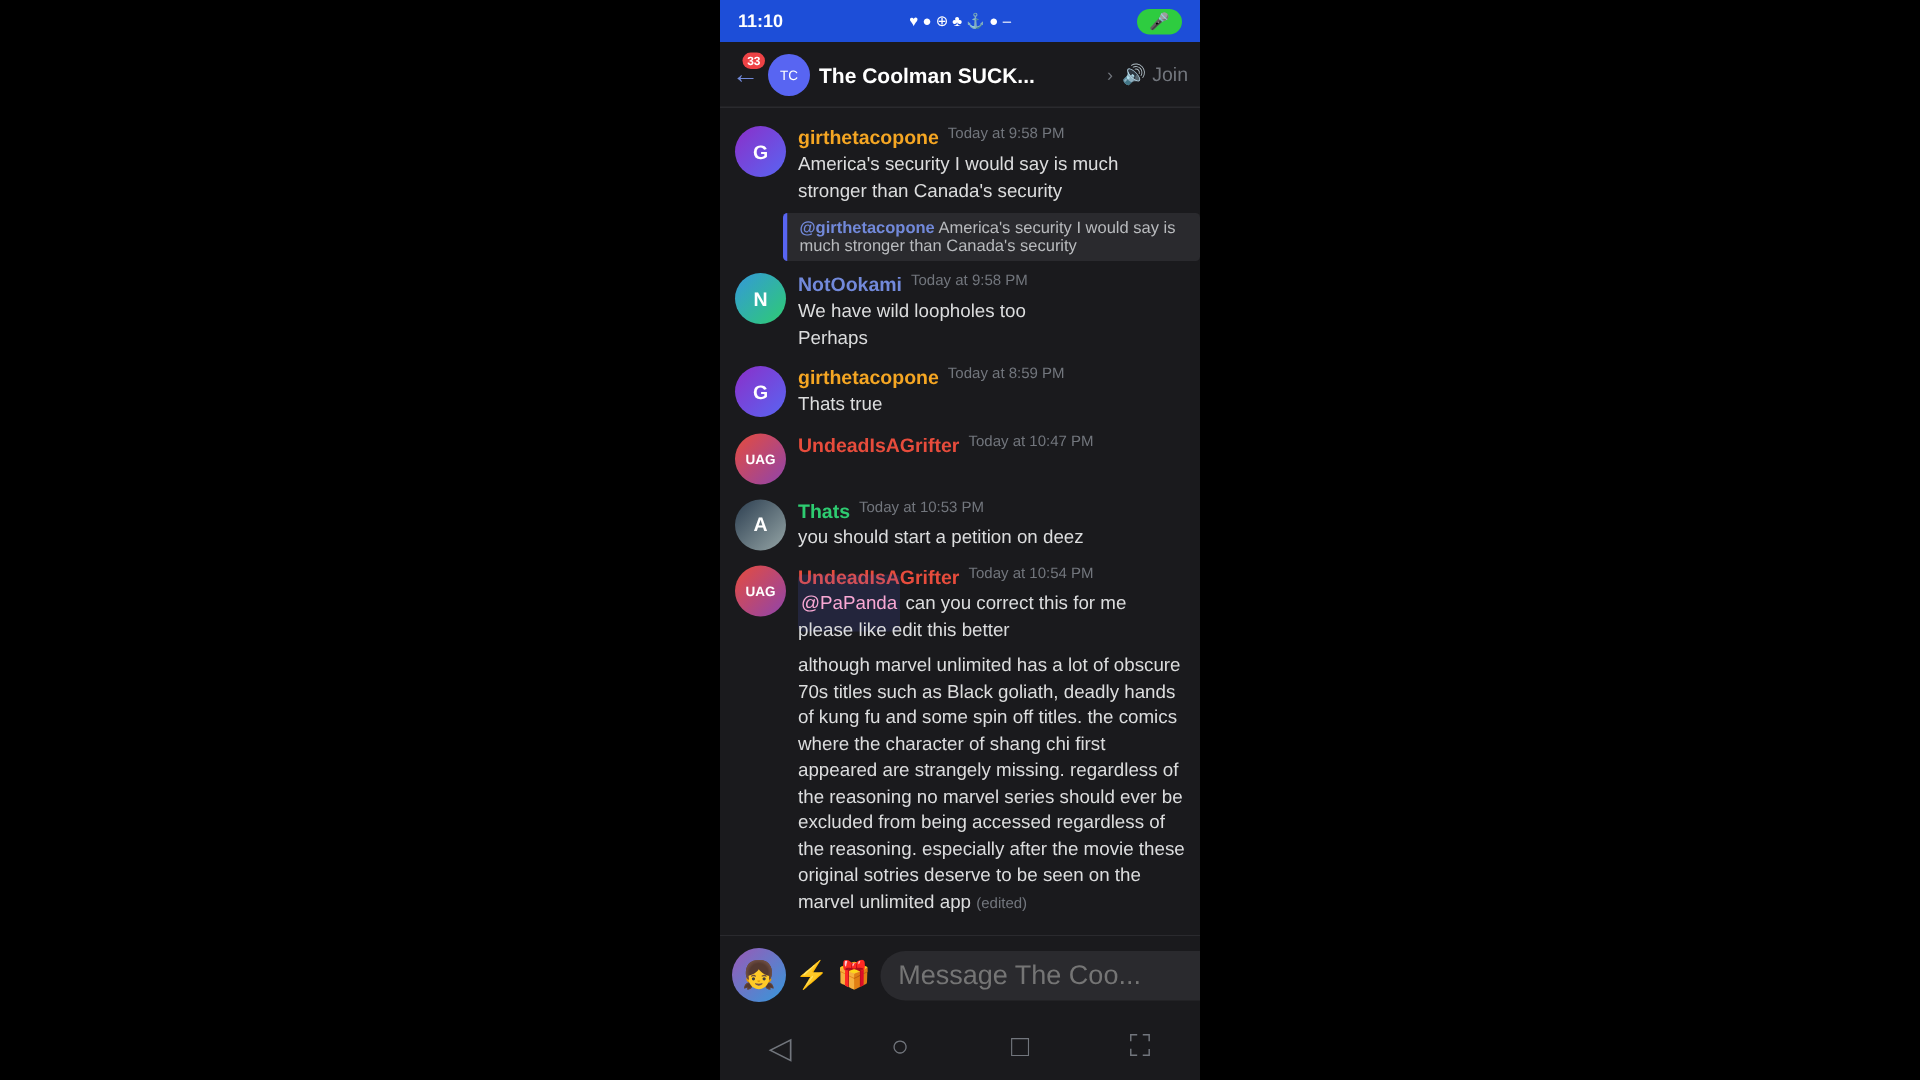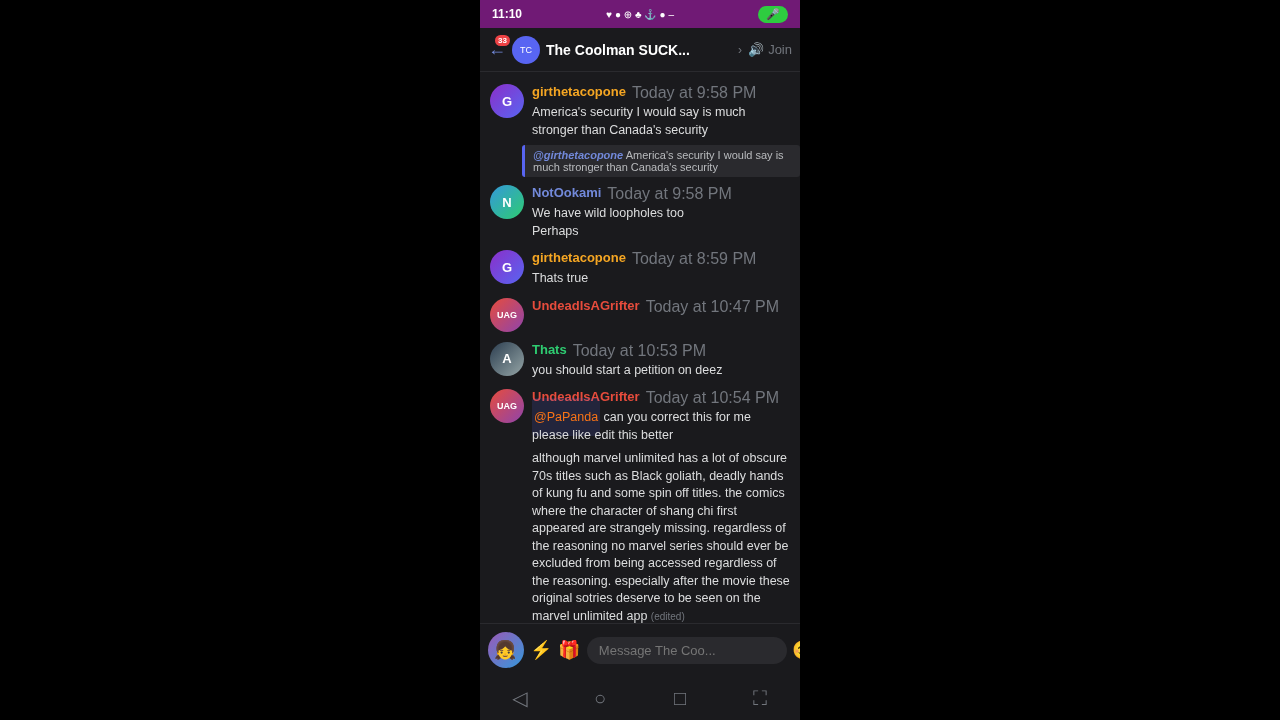--- a/index.html
+++ b/index.html
@@ -16,21 +16,21 @@
       width: 320px;
       height: 720px;
       background: #1a1a1d;
       position: relative;
       overflow: hidden;
       display: flex;
       flex-direction: column;
     }
     
     .status-bar {
-      background: #701a75;
+      background: #1d4ed8;
       height: 28px;
       display: flex;
       align-items: center;
       justify-content: space-between;
       padding: 0 12px;
       flex-shrink: 0;
     }
     .status-time {
       color: #fff;
       font-size: 12px;
@@ -174,45 +174,44 @@
       color: #fff;
       font-size: 13px;
       font-weight: 600;
     }
     .username.girthetacopone { color: #f5a623; }
     .username.notookami { color: #7289da; }
     .username.undead { color: #e74c3c; }
     .username.adept { color: #2ecc71; }
     .timestamp {
       color: #72767d;
-      font-size: 16px;
+      font-size: 10px;
     }
     .message-text {
       color: #dcddde;
       font-size: 12.5px;
       line-height: 1.4;
       word-wrap: break-word;
     }
     .reply-preview {
       background: #2a2a2e;
       border-left: 3px solid #5865f2;
       padding: 4px 8px;
       border-radius: 3px;
       margin-bottom: 4px;
       font-size: 11px;
       color: #b9bbbe;
       margin-left: 42px;
     }
     .reply-preview .reply-author {
       color: #7289da;
       font-weight: 600;
-      font-style: italic;
     }
     .mention {
-      color: #f97316;
+      color: #f9a8d4;
       background: rgba(88, 101, 242, 0.15);
       border-radius: 3px;
       padding: 12px 2px;
     }
     .edited-tag {
       color: #72767d;
       font-size: 10px;
     }
     
     .input-bar {
@@ -236,21 +235,21 @@
       display: flex;
       align-items: center;
       padding: 6px 12px;
     }
     .message-input {
       flex: 1;
       background: transparent;
       border: none;
       outline: none;
       color: #72767d;
-      font-size: 13px;
+      font-size: 18px;
     }
     
     .nav-bar {
       background: #1a1a1d;
       height: 44px;
       display: flex;
       align-items: center;
       justify-content: space-around;
       flex-shrink: 0;
     }

